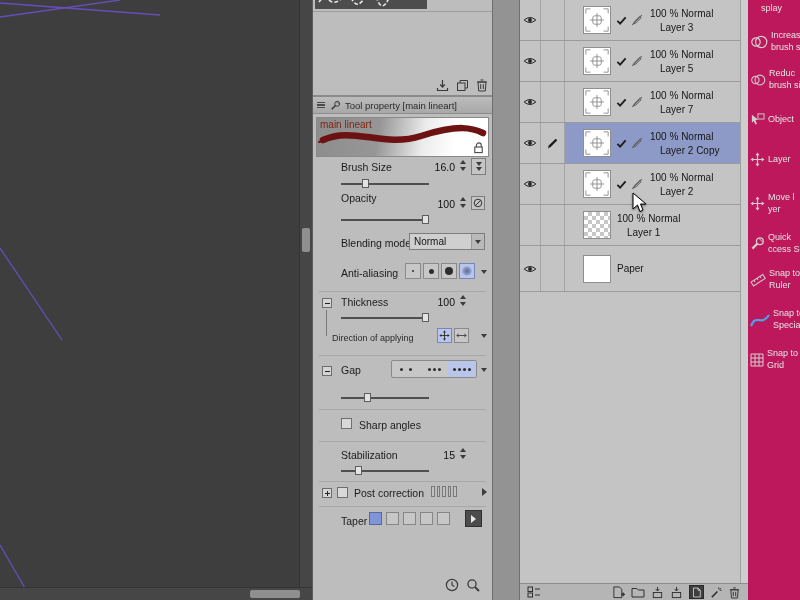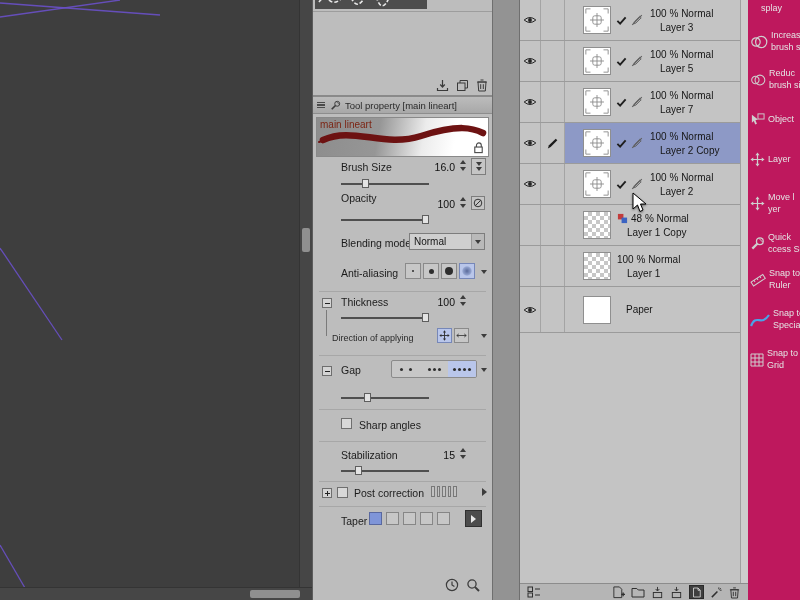--- a/index.html
+++ b/index.html
@@ -91,21 +91,21 @@
   .lcell.edit{width:24px;border-right:1px solid #a4a4a4;color:#1a1a1a;}
   .lcontent{flex:1;display:flex;align-items:center;padding-left:18px;box-sizing:border-box;}
   .lcontent.sel{background:#8d99c6;}
   .lthumb{width:28px;height:28px;background:#fff;border:1px solid #8f8f8f;box-sizing:border-box;flex:none;color:#8d8d8d;}
   .lthumb.checker{background:conic-gradient(#c7c7c7 25%,#ffffff 0 50%,#c7c7c7 0 75%,#ffffff 0);background-size:8px 8px;}
   .lcheck{margin-left:5px;color:#1f1f1f;flex:none;}
   .lpen{margin-left:3px;color:#5f5f5f;flex:none;}
   .ltexts{margin-left:6px;display:flex;flex-direction:column;justify-content:center;}
   .linfo{font-size:10px;color:#161616;display:flex;align-items:center;gap:3px;white-space:nowrap;}
   .lname{font-size:10px;color:#161616;margin-top:3px;margin-left:10px;white-space:nowrap;}
-  .lname.solo{margin-left:9px;margin-top:0;}
+  .lname.solo{margin-left:0;margin-top:0;}
   #layers-empty{height:246px;}
   #layers-bottom{position:absolute;left:0;right:0;bottom:0;height:17px;background:#b5b5b5;border-top:1px solid #8c8c8c;display:flex;align-items:center;box-sizing:border-box;color:#2f2f2f;}
   #layers-bottom .cluster{margin-left:auto;display:flex;align-items:center;gap:6px;padding-right:8px;}
   .darkbtn{width:15px;height:14px;background:#3e3e3e;border:1px solid #2a2a2a;display:flex;align-items:center;justify-content:center;color:#e6e6e6;box-sizing:border-box;}
   #layers-scroll{position:absolute;right:0;top:0;bottom:17px;width:8px;background:#cdcdcd;border-left:1px solid #a0a0a0;box-sizing:border-box;}
 
   
   #right-toolbar{position:absolute;left:748px;top:0;width:52px;height:600px;background:#be185d;color:#e2e2e2;overflow:hidden;}
   .rt-item{position:absolute;left:0;width:52px;display:flex;align-items:center;gap:3px;padding-left:2px;box-sizing:border-box;}
   .rt-ic{flex:none;color:#cfcfcf;}
@@ -594,36 +594,20 @@
         <svg class="ic lpen" width="14" height="14">
             <use href="#i-penslash"></use>
           </svg>
         <div class="ltexts">
             <div class="linfo">100 % Normal</div>
             <div class="lname">Layer 2</div>
           </div>
       </div>
     </div>
 
-    <div class="lrow">
-      <div class="lcell eye"></div>
-      <div class="lcell edit"></div>
-      <div class="lcontent">
-        <div class="lthumb checker"></div>
-        <div class="ltexts">
-          <div class="linfo">
-            <svg class="ic" width="11" height="11">
-                <use href="#i-colorpair"></use>
-              </svg>
-            <span>48 % Normal</span>
-          </div>
-          <div class="lname">Layer 1 Copy</div>
-        </div>
-      </div>
-    </div>
 
     <div class="lrow">
       <div class="lcell eye"></div>
       <div class="lcell edit"></div>
       <div class="lcontent">
         <div class="lthumb checker"></div>
         <div class="ltexts">
           <div class="linfo">
               <span>100 % Normal</span>
             </div>

